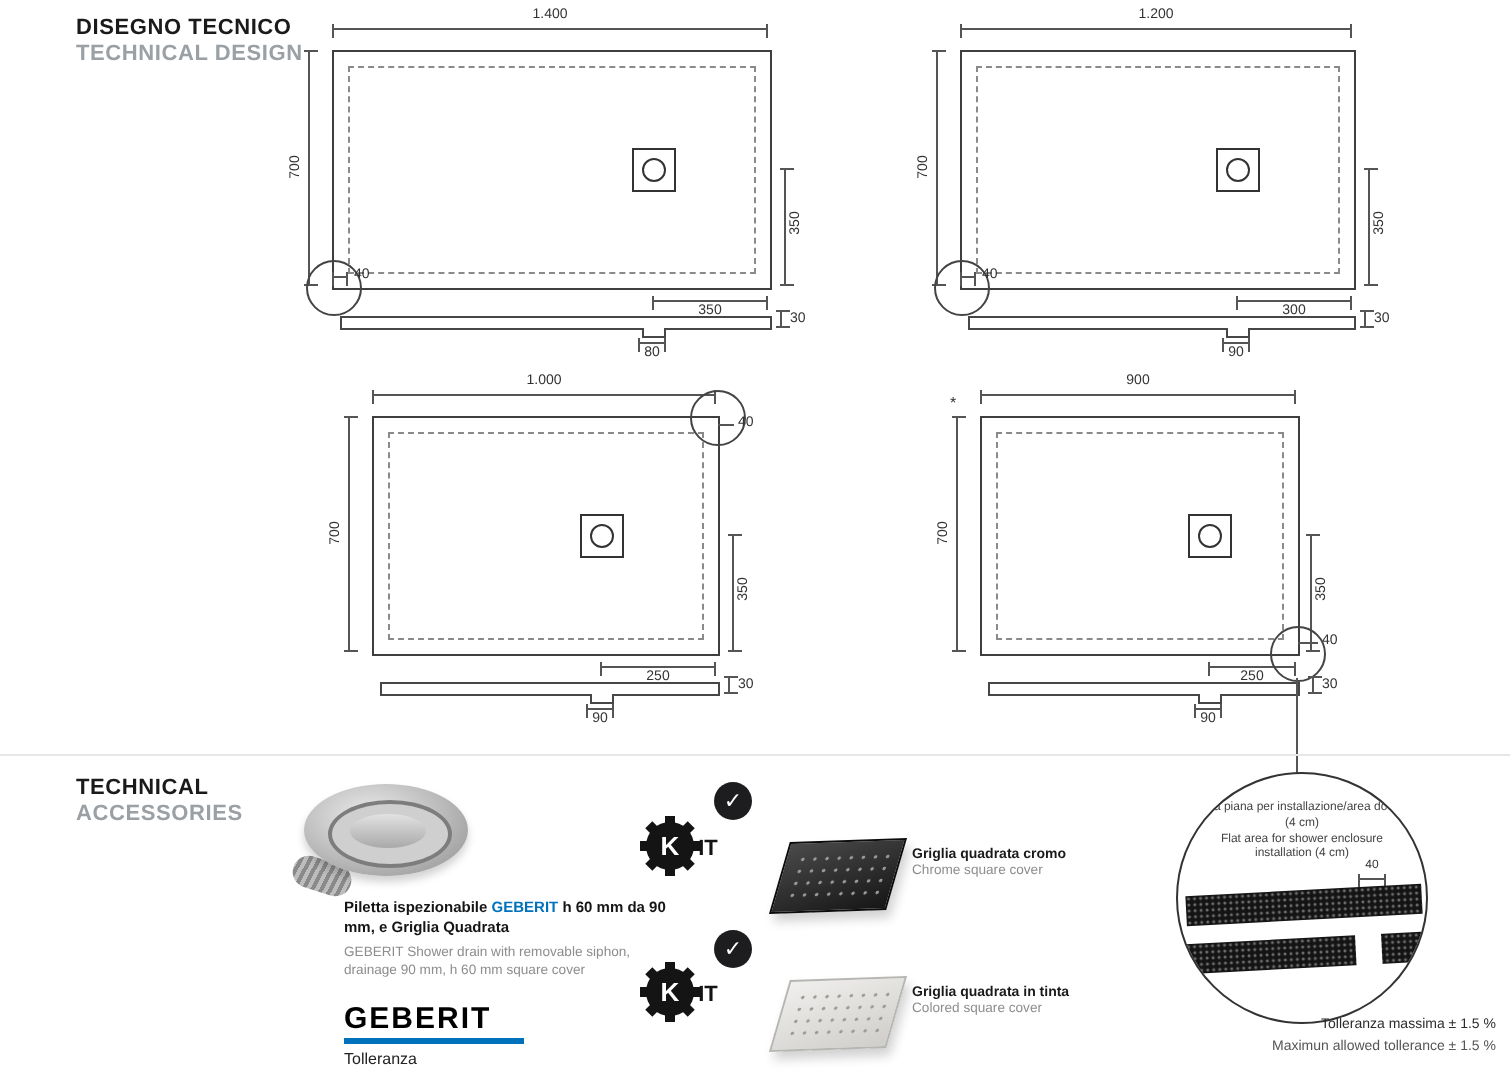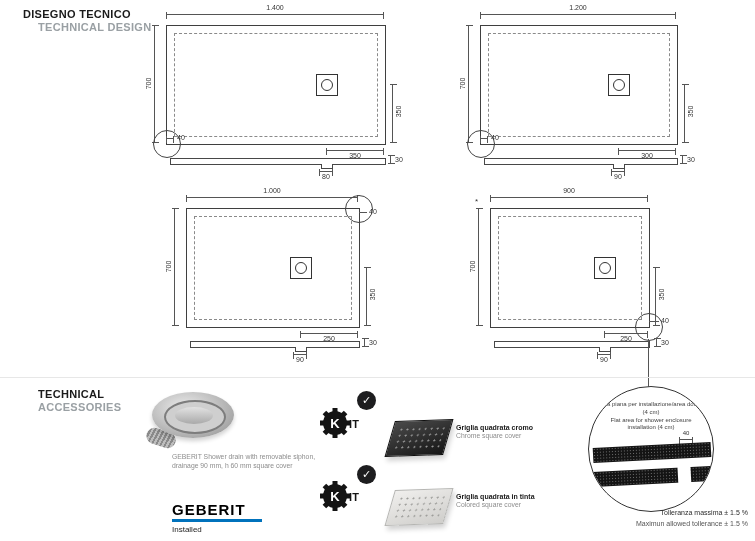--- a/index.html
+++ b/index.html
@@ -79,21 +79,21 @@
   .cover.tinted::after{background-image:radial-gradient(#9b9b98 .8px,transparent 1px);}
   .cover-label{position:absolute;width:130px;}
   .cover-label .c1{font-size:7px;font-weight:bold;color:#1a1a1a;}
   .cover-label .c2{font-size:6.8px;color:#8d8d8d;margin-top:1px;}
 </style>
 </head>
 <body>
 
 <div class="page">
 
-  <div class="h-it" style="left:23px;top:8px">DISEGNO TECNICO</div>
+  <div class="h-it" style="left:38px;top:8px">DISEGNO TECNICO</div>
   <div class="h-en" style="left:38px;top:21px">TECHNICAL DESIGN</div>
 
   <div class="drawing" style="left:140px;top:0px;width:280px;height:190px">
     <div class="tray" style="left:26px;top:25px;width:218px;height:118px"></div>
     <div class="tray-in" style="left:34px;top:33px;width:202px;height:102px"></div>
     <div class="drain" style="left:176px;top:74px"></div>
     <div class="dim-h" style="left:26px;top:14px;width:218px"></div>
     <div class="dlab" style="left:26px;top:4px;width:218px;text-align:center">1.400</div>
     <div class="dim-v" style="left:14px;top:25px;height:118px"></div>
     <div class="vlab" style="left:-4px;top:80px">700</div>
@@ -205,27 +205,28 @@
   <div class="h-en" style="left:38px;top:401px">ACCESSORIES</div>
 
   <div class="drain-photo">
     <div class="dp-hose"></div>
     <div class="dp-disc"></div>
     <div class="dp-rim"></div>
     <div class="dp-cap"></div>
   </div>
 
   <div class="acc-text">
+    <div class="acc-bold"><span>Piletta ispezionabile </span><span class="brand">GEBERIT</span><span> h 60 mm da 90 mm, e Griglia Quadrata</span></div>
     <div class="acc-gray">GEBERIT Shower drain with removable siphon, drainage 90 mm, h 60 mm square cover</div>
   </div>
 
   <div class="geberit-logo">
     <div class="geberit-word">GEBERIT</div>
     <div class="geberit-bar"></div>
-    <div class="installed">Installed</div>
+    <div class="installed">Tolleranza</div>
   </div>
 
   <div class="kit" style="left:318px;top:404px">
     <svg width="46" height="38" viewBox="0 0 46 38">
       <g transform="translate(17,19)" fill="#141414">
         <rect x="-2.5" y="-15" width="5" height="6"></rect>
         <rect x="-2.5" y="-15" width="5" height="6" transform="rotate(45)"></rect>
         <rect x="-2.5" y="-15" width="5" height="6" transform="rotate(90)"></rect>
         <rect x="-2.5" y="-15" width="5" height="6" transform="rotate(135)"></rect>
         <rect x="-2.5" y="-15" width="5" height="6" transform="rotate(180)"></rect>

